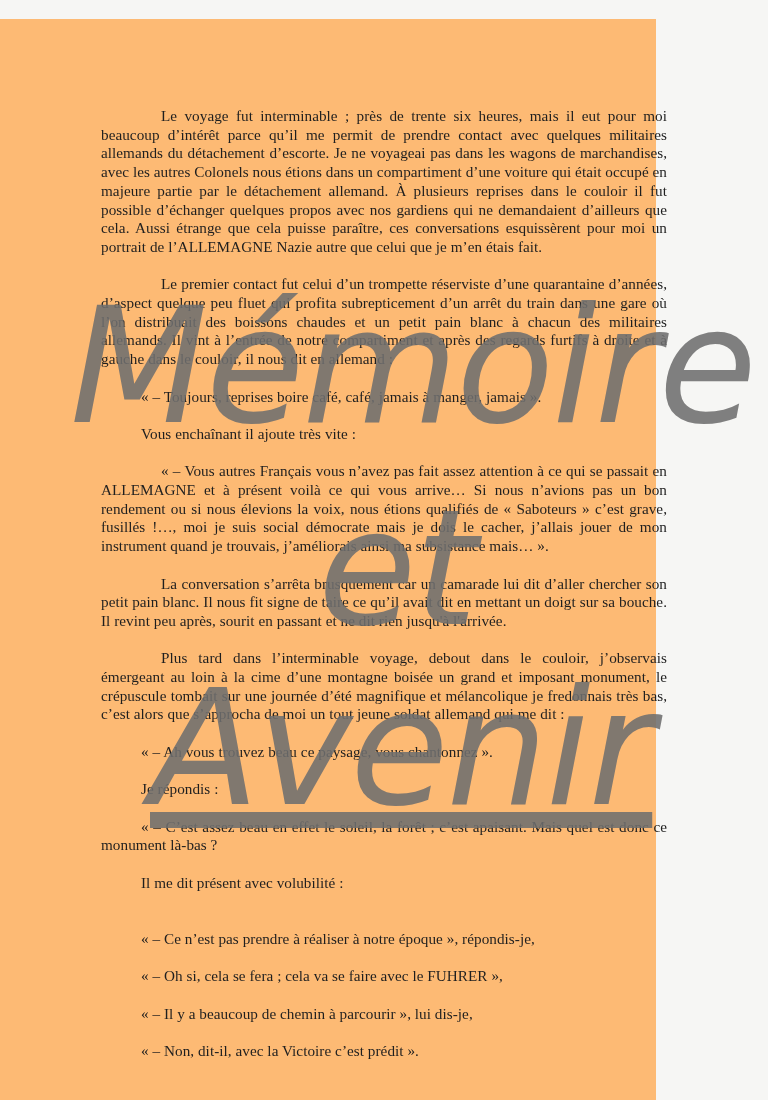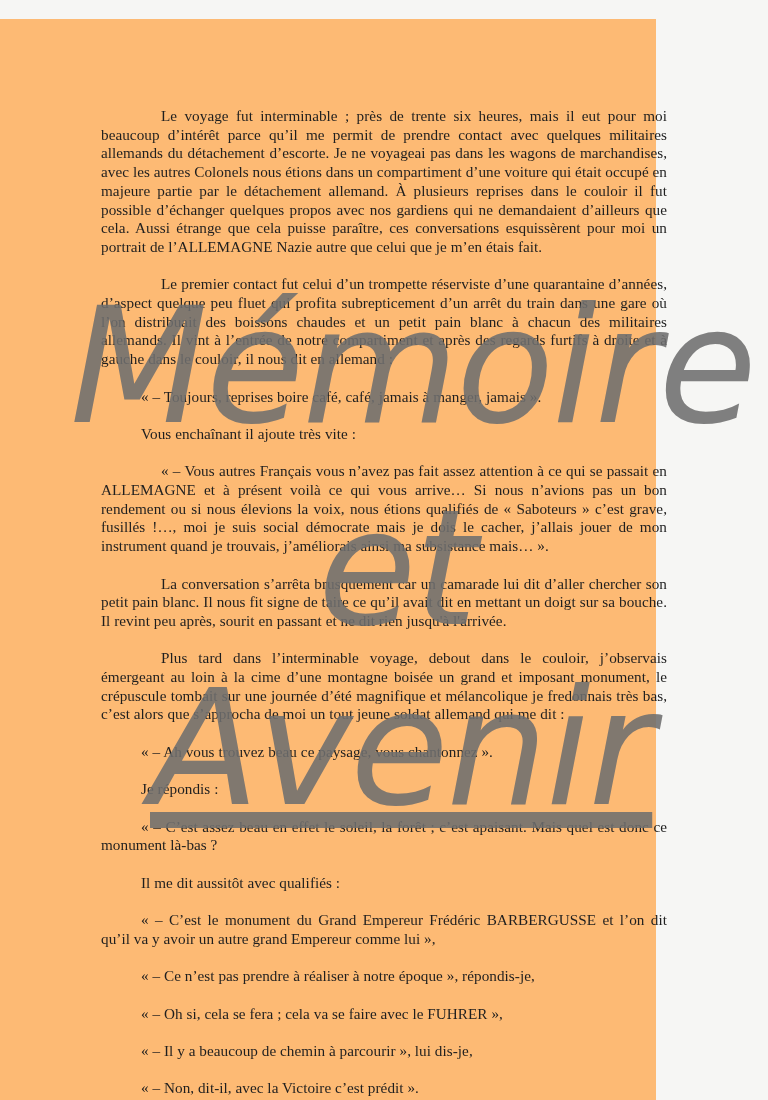--- a/index.html
+++ b/index.html
@@ -100,24 +100,23 @@
 
     <p class="para quote-indent">« – Ah vous trouvez beau ce paysage, vous chantonnez ».</p>
     <div class="gap"></div>
 
     <p class="para quote-indent">Je répondis :</p>
     <div class="gap"></div>
 
     <p class="para quote-indent">« – C’est assez beau en effet le soleil, la forêt ; c’est apaisant. Mais quel est donc ce monument là-bas ?</p>
     <div class="gap"></div>
 
-    <p class="para quote-indent">Il me dit aussitôt avec qualifiés :</p>
+    <p class="para quote-indent">Il me dit présent avec volubilité :</p>
     <div class="gap"></div>
 
-    <p class="para quote-indent">« – C’est le monument du Grand Empereur Frédéric BARBERGUSSE et l’on dit qu’il va y avoir un autre grand Empereur comme lui »,</p>
     <div class="gap"></div>
 
     <p class="para quote-indent">« – Ce n’est pas prendre à réaliser à notre époque », répondis-je,</p>
     <div class="gap"></div>
 
     <p class="para quote-indent">« – Oh si, cela se fera ; cela va se faire avec le FUHRER »,</p>
     <div class="gap"></div>
 
     <p class="para quote-indent">« – Il y a beaucoup de chemin à parcourir », lui dis-je,</p>
     <div class="gap"></div>

